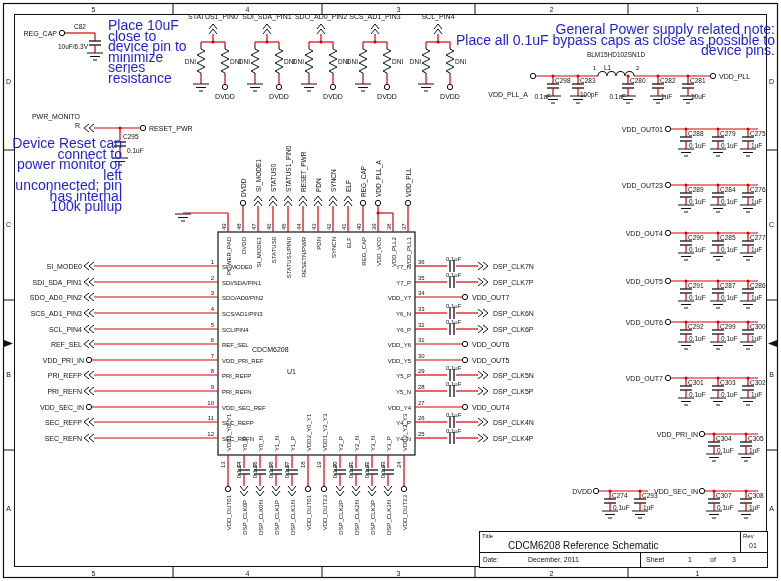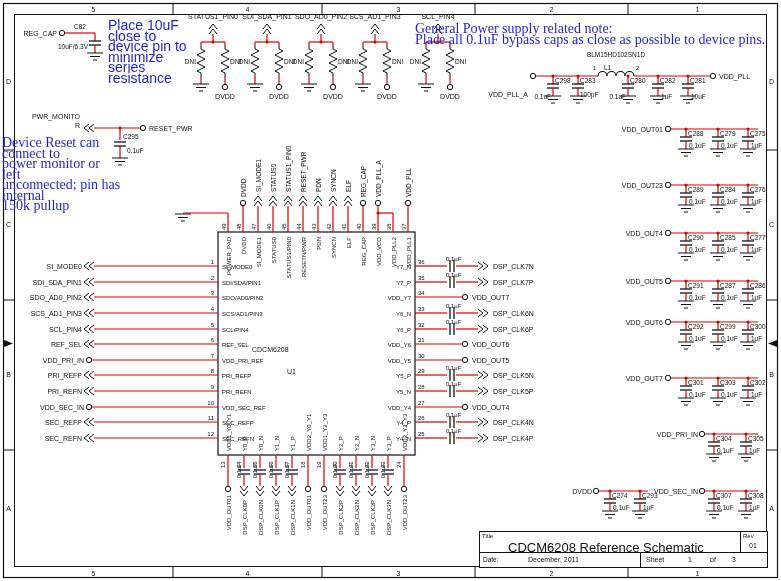--- a/index.html
+++ b/index.html
@@ -1,21 +1,21 @@
 <!DOCTYPE html>
 <html><head>
 <meta charset="utf-8">
 <style>
   html,body{margin:0;padding:0;background:#9a9a9a;}
   .stage{position:relative;width:781px;height:581px;background:#ffffff;
          font-family:"Liberation Sans",sans-serif;overflow:hidden;}
   svg{position:absolute;left:0;top:0;}
   svg text{font-family:"Liberation Sans",sans-serif;fill:#111;}
   .note{position:absolute;color:#1f1fd6;font-size:14px;line-height:10.5px;white-space:pre-line;}
-  .center{text-align:left;font-family:Liberation Serif, serif;}
+  .center{text-align:right;}
   .tb{position:absolute;left:479px;top:531px;width:287px;height:35px;border:1px solid #111;
       font-size:7px;color:#111;background:#fff;}
   .tb .abs{position:absolute;}
   .tb .row-div{position:absolute;left:0;right:0;top:20px;border-top:1px solid #111;height:0;}
   .tb .rev-cell{position:absolute;right:0;top:0;width:26px;height:20px;border-left:1px solid #111;}
   .tb .v-div{position:absolute;left:160px;top:21px;height:14px;border-left:1px solid #111;width:0;}
   .small{font-size:6px;}
 </style>
 </head>
 <body>
@@ -822,25 +822,25 @@
 
   <div class="note" style="left:108px;top:20px;width:82px">Place 10uF close to
 device pin to
 minimize series
 resistance</div>
   <div class="note center" style="left:415px;top:24px;width:360px">General Power supply related note:
 Place all 0.1uF bypass caps as close as possible to device pins.</div>
   <div class="note center" style="left:2px;top:138px;width:120px">Device Reset can  connect to
 power monitor or left
 unconnected; pin has internal
-150k pullup</div>
+100k pullup</div>
 
   <div class="tb">
     <span class="abs small" style="left:2px;top:1px">Title</span>
-    <span class="abs" style="left:28px;top:8px;font-size:13px">CDCM6208 Reference Schematic</span>
+    <span class="abs" style="left:28px;top:8px;font-size:10px">CDCM6208 Reference Schematic</span>
     <span class="rev-cell">
       <span class="abs small" style="left:2px;top:1px">Rev</span>
       <span class="abs" style="left:8px;top:10px">01</span>
     </span>
     <span class="row-div"></span>
     <span class="abs" style="left:3px;top:24px;font-size:6.5px">Date:</span>
     <span class="abs" style="left:48px;top:24px">December, 2011</span>
     <span class="v-div"></span>
     <span class="abs" style="left:166px;top:24px">Sheet</span>
     <span class="abs" style="left:208px;top:24px">1</span>

